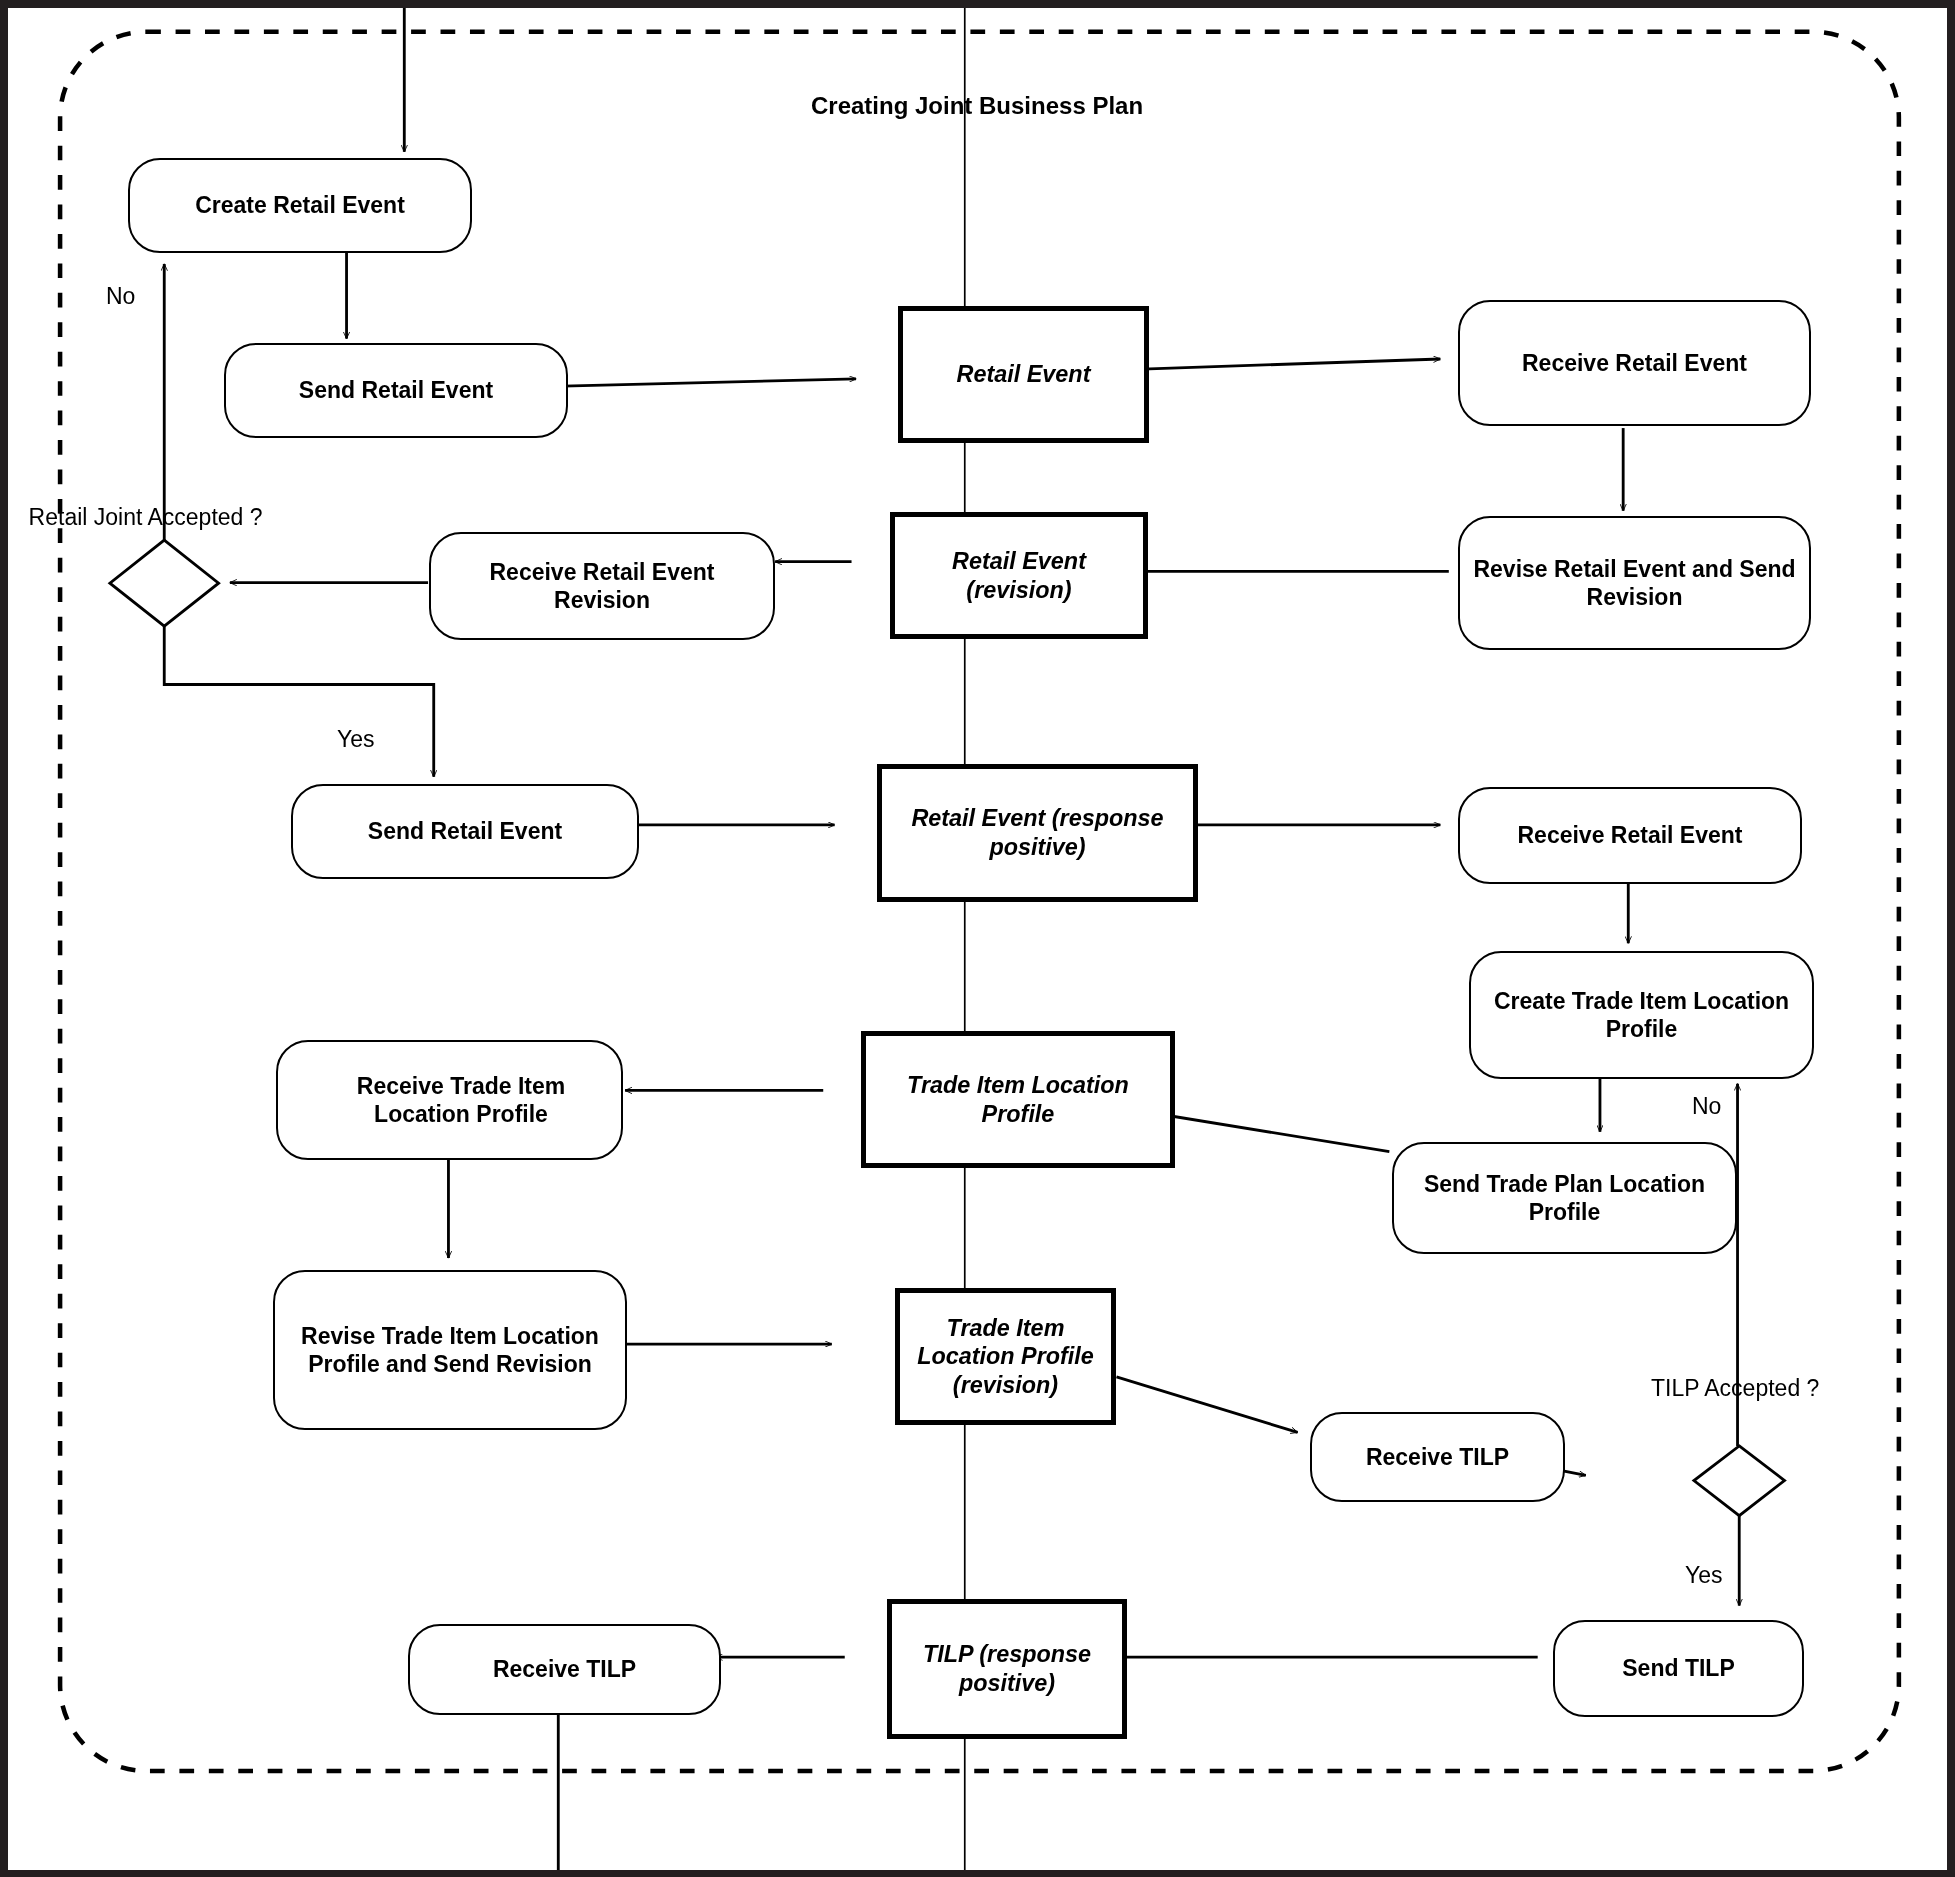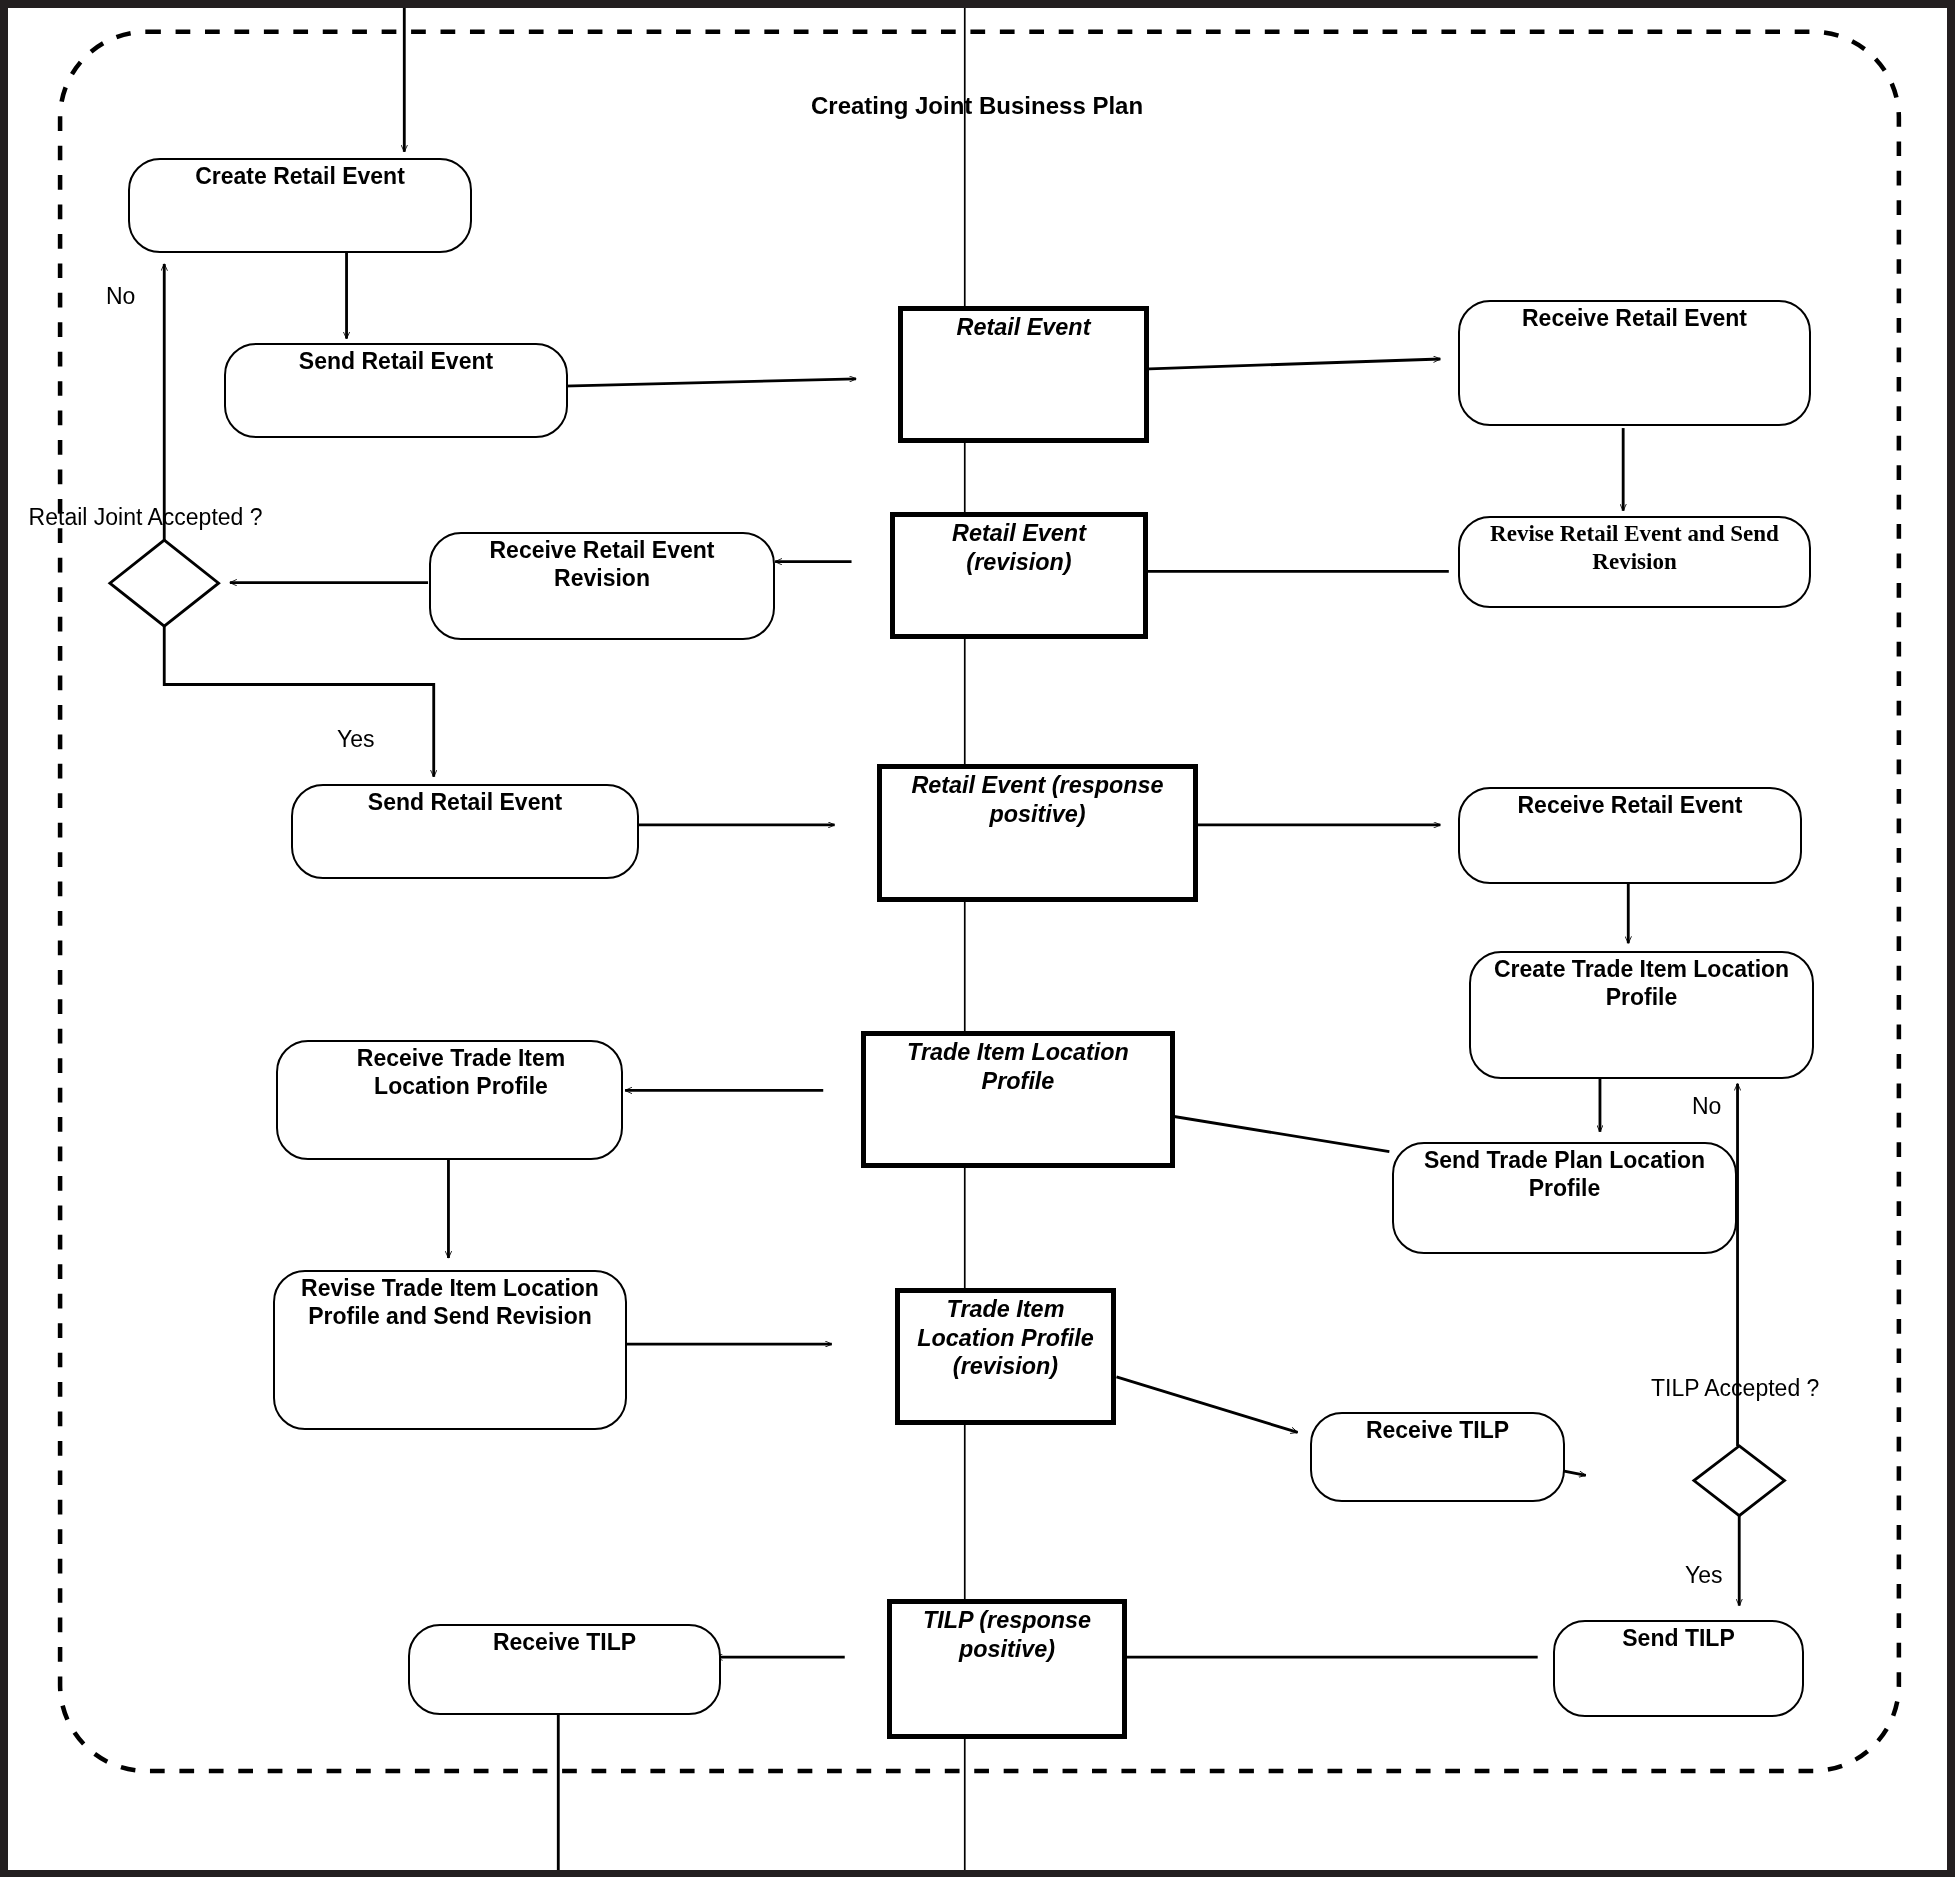--- a/index.html
+++ b/index.html
@@ -21,20 +21,21 @@
     position: absolute;
     inset: 0;
     width: 100%;
     height: 100%;
   }
   
   .node {
     position: absolute;
     box-sizing: border-box;
     display: flex;
+    align-items: center;
     justify-content: center;
     text-align: center;
     background: #ffffff;
     color: #000000;
     line-height: 1.22;
   }
   .action {
     border: 2.9px solid #000000;
     border-radius: 32px;
     font-weight: bold;
@@ -163,21 +164,21 @@
   </div>
 
   <div class="node doc" style="left:856px; top:298px; width:251px;  height:137px;">
     <span>Retail Event</span>
   </div>
 
   <div class="node action" style="left:1450px; top:292px; width:353px;  height:126px;">
     <span>Receive Retail Event</span>
   </div>
 
-  <div class="node action" style="left:1450px; top:508px; width:353px;  height:92px;font-family:Liberation Serif, serif;">
+  <div class="node action" style="left:1450px; top:508px; width:353px;  height:134px;">
     <span>Revise Retail Event and Send Revision</span>
   </div>
 
   <div class="node action" style="left:421px;  top:524px; width:346px;  height:108px;">
     <span>Receive Retail Event Revision</span>
   </div>
 
   <div class="node doc" style="left:848px; top:504px; width:258px;  height:127px;">
     <span>Retail Event (revision)</span>
   </div>

